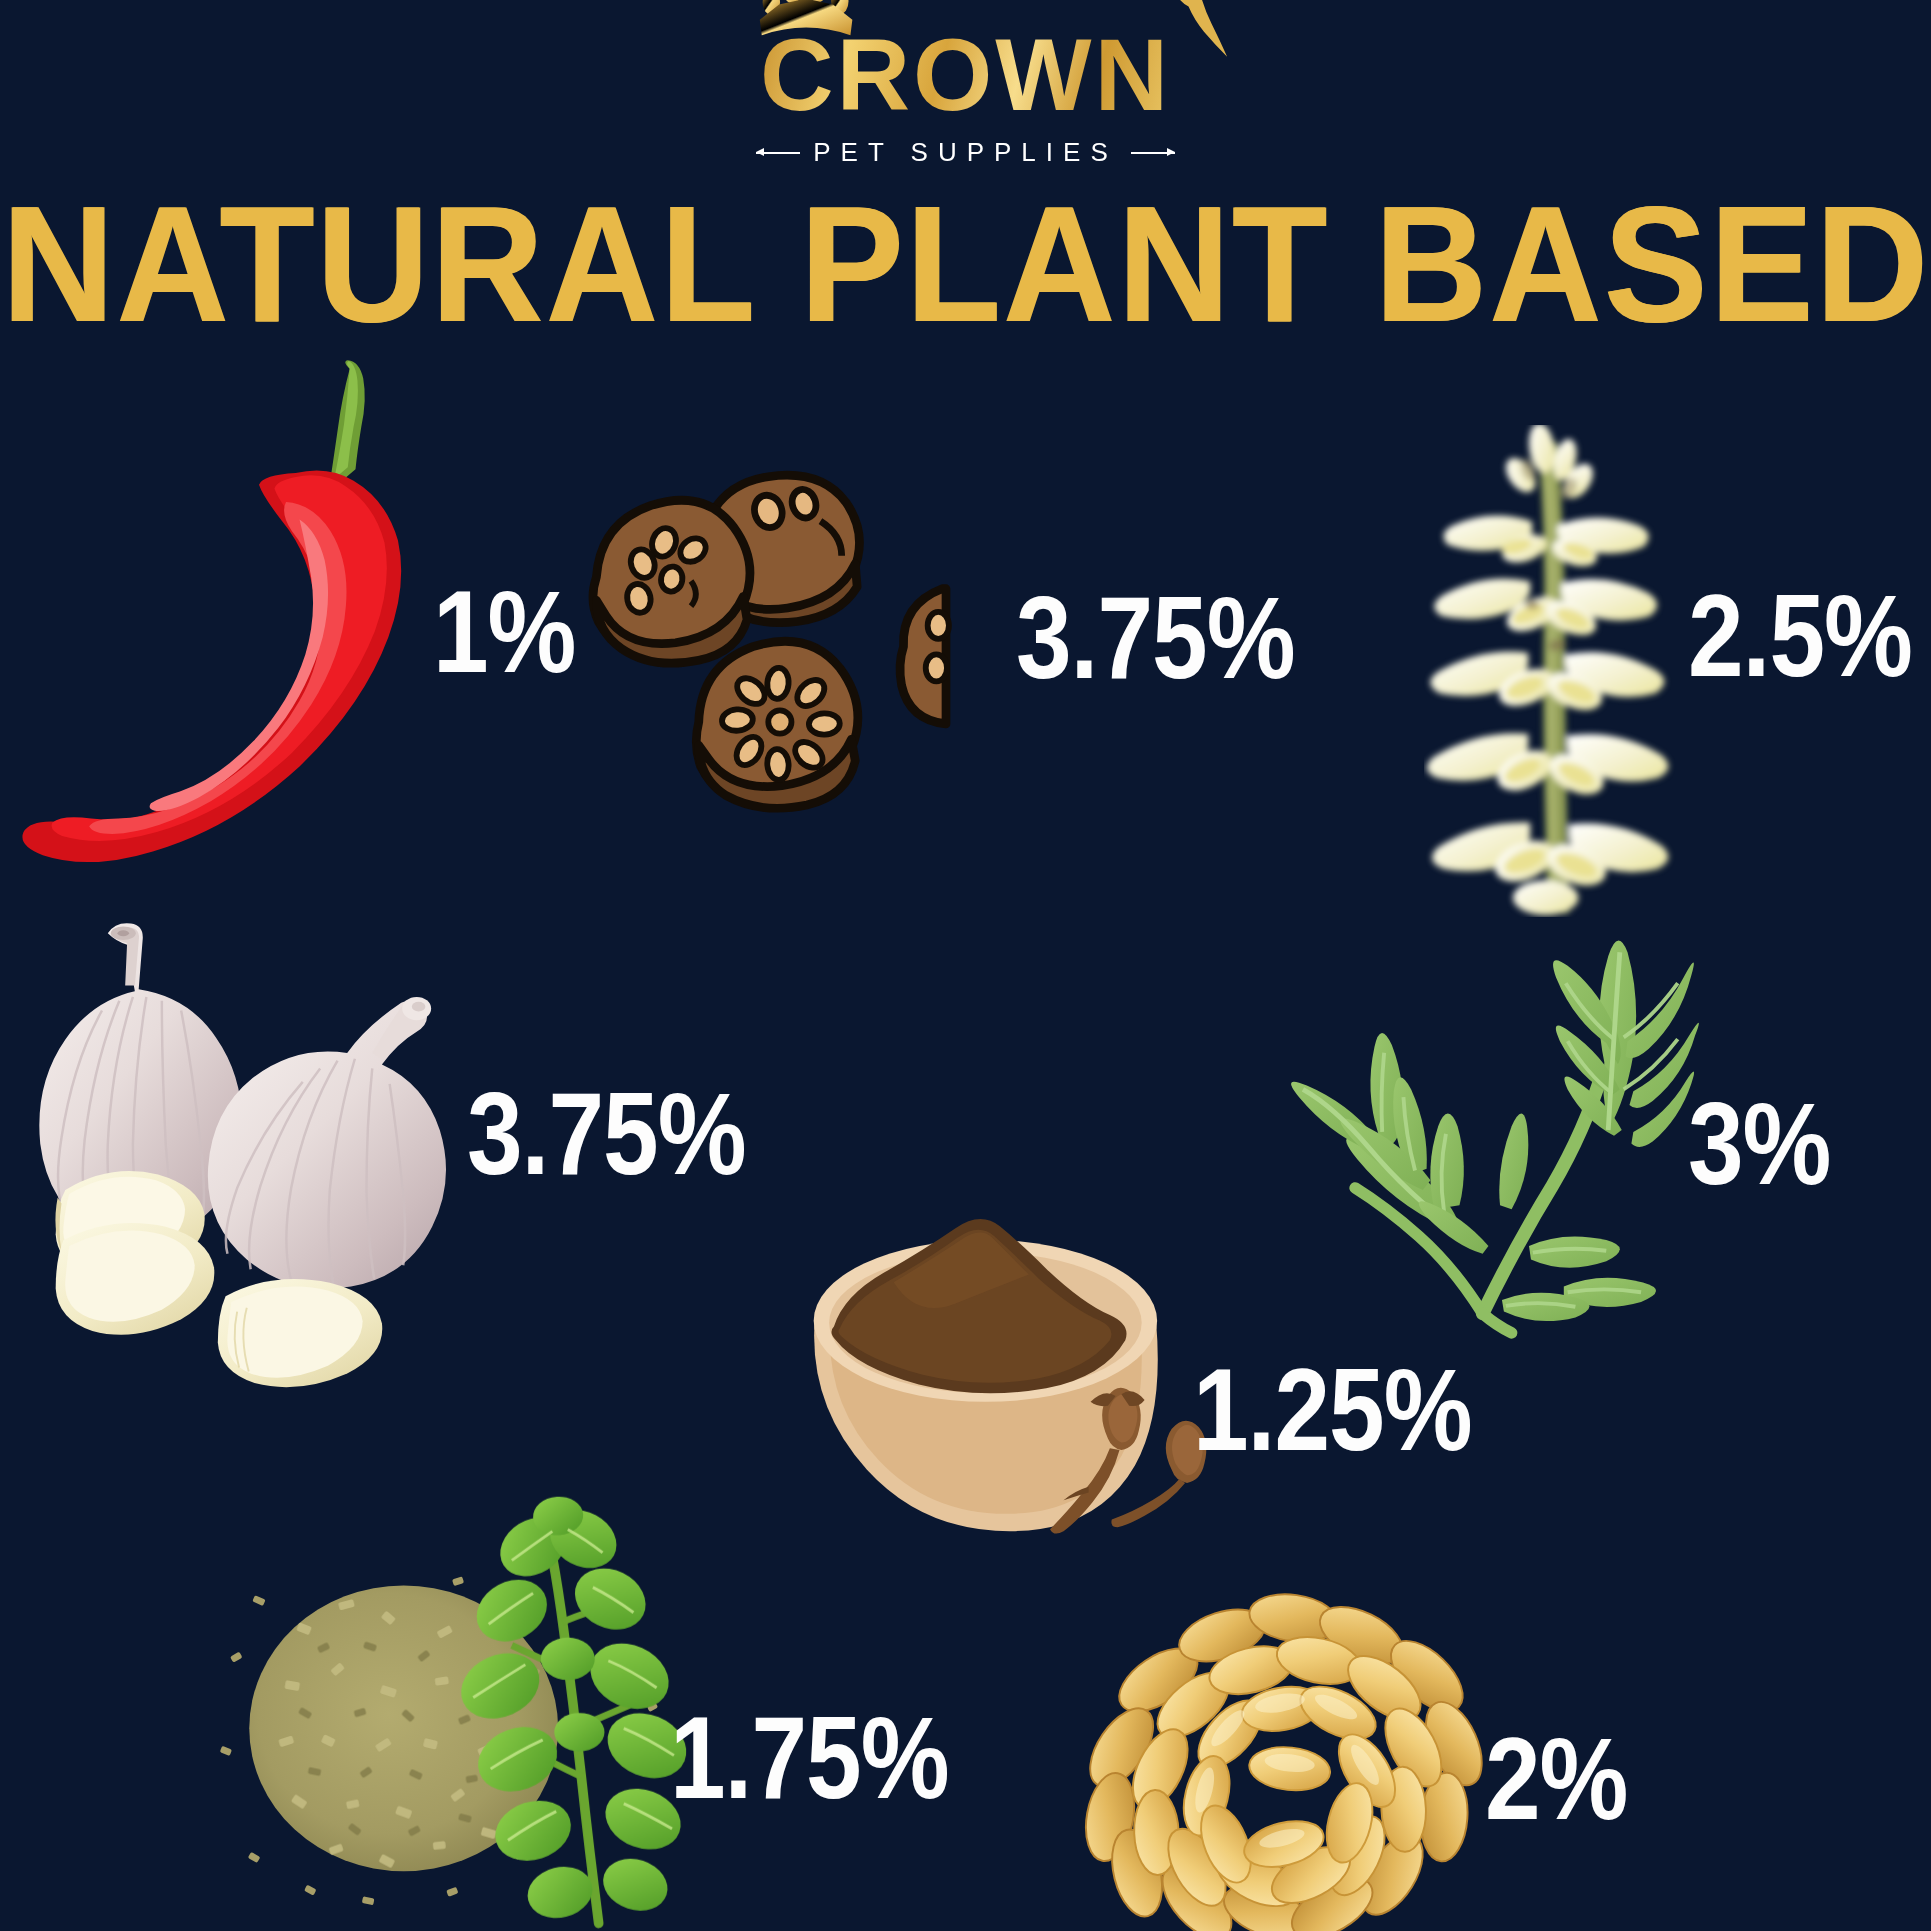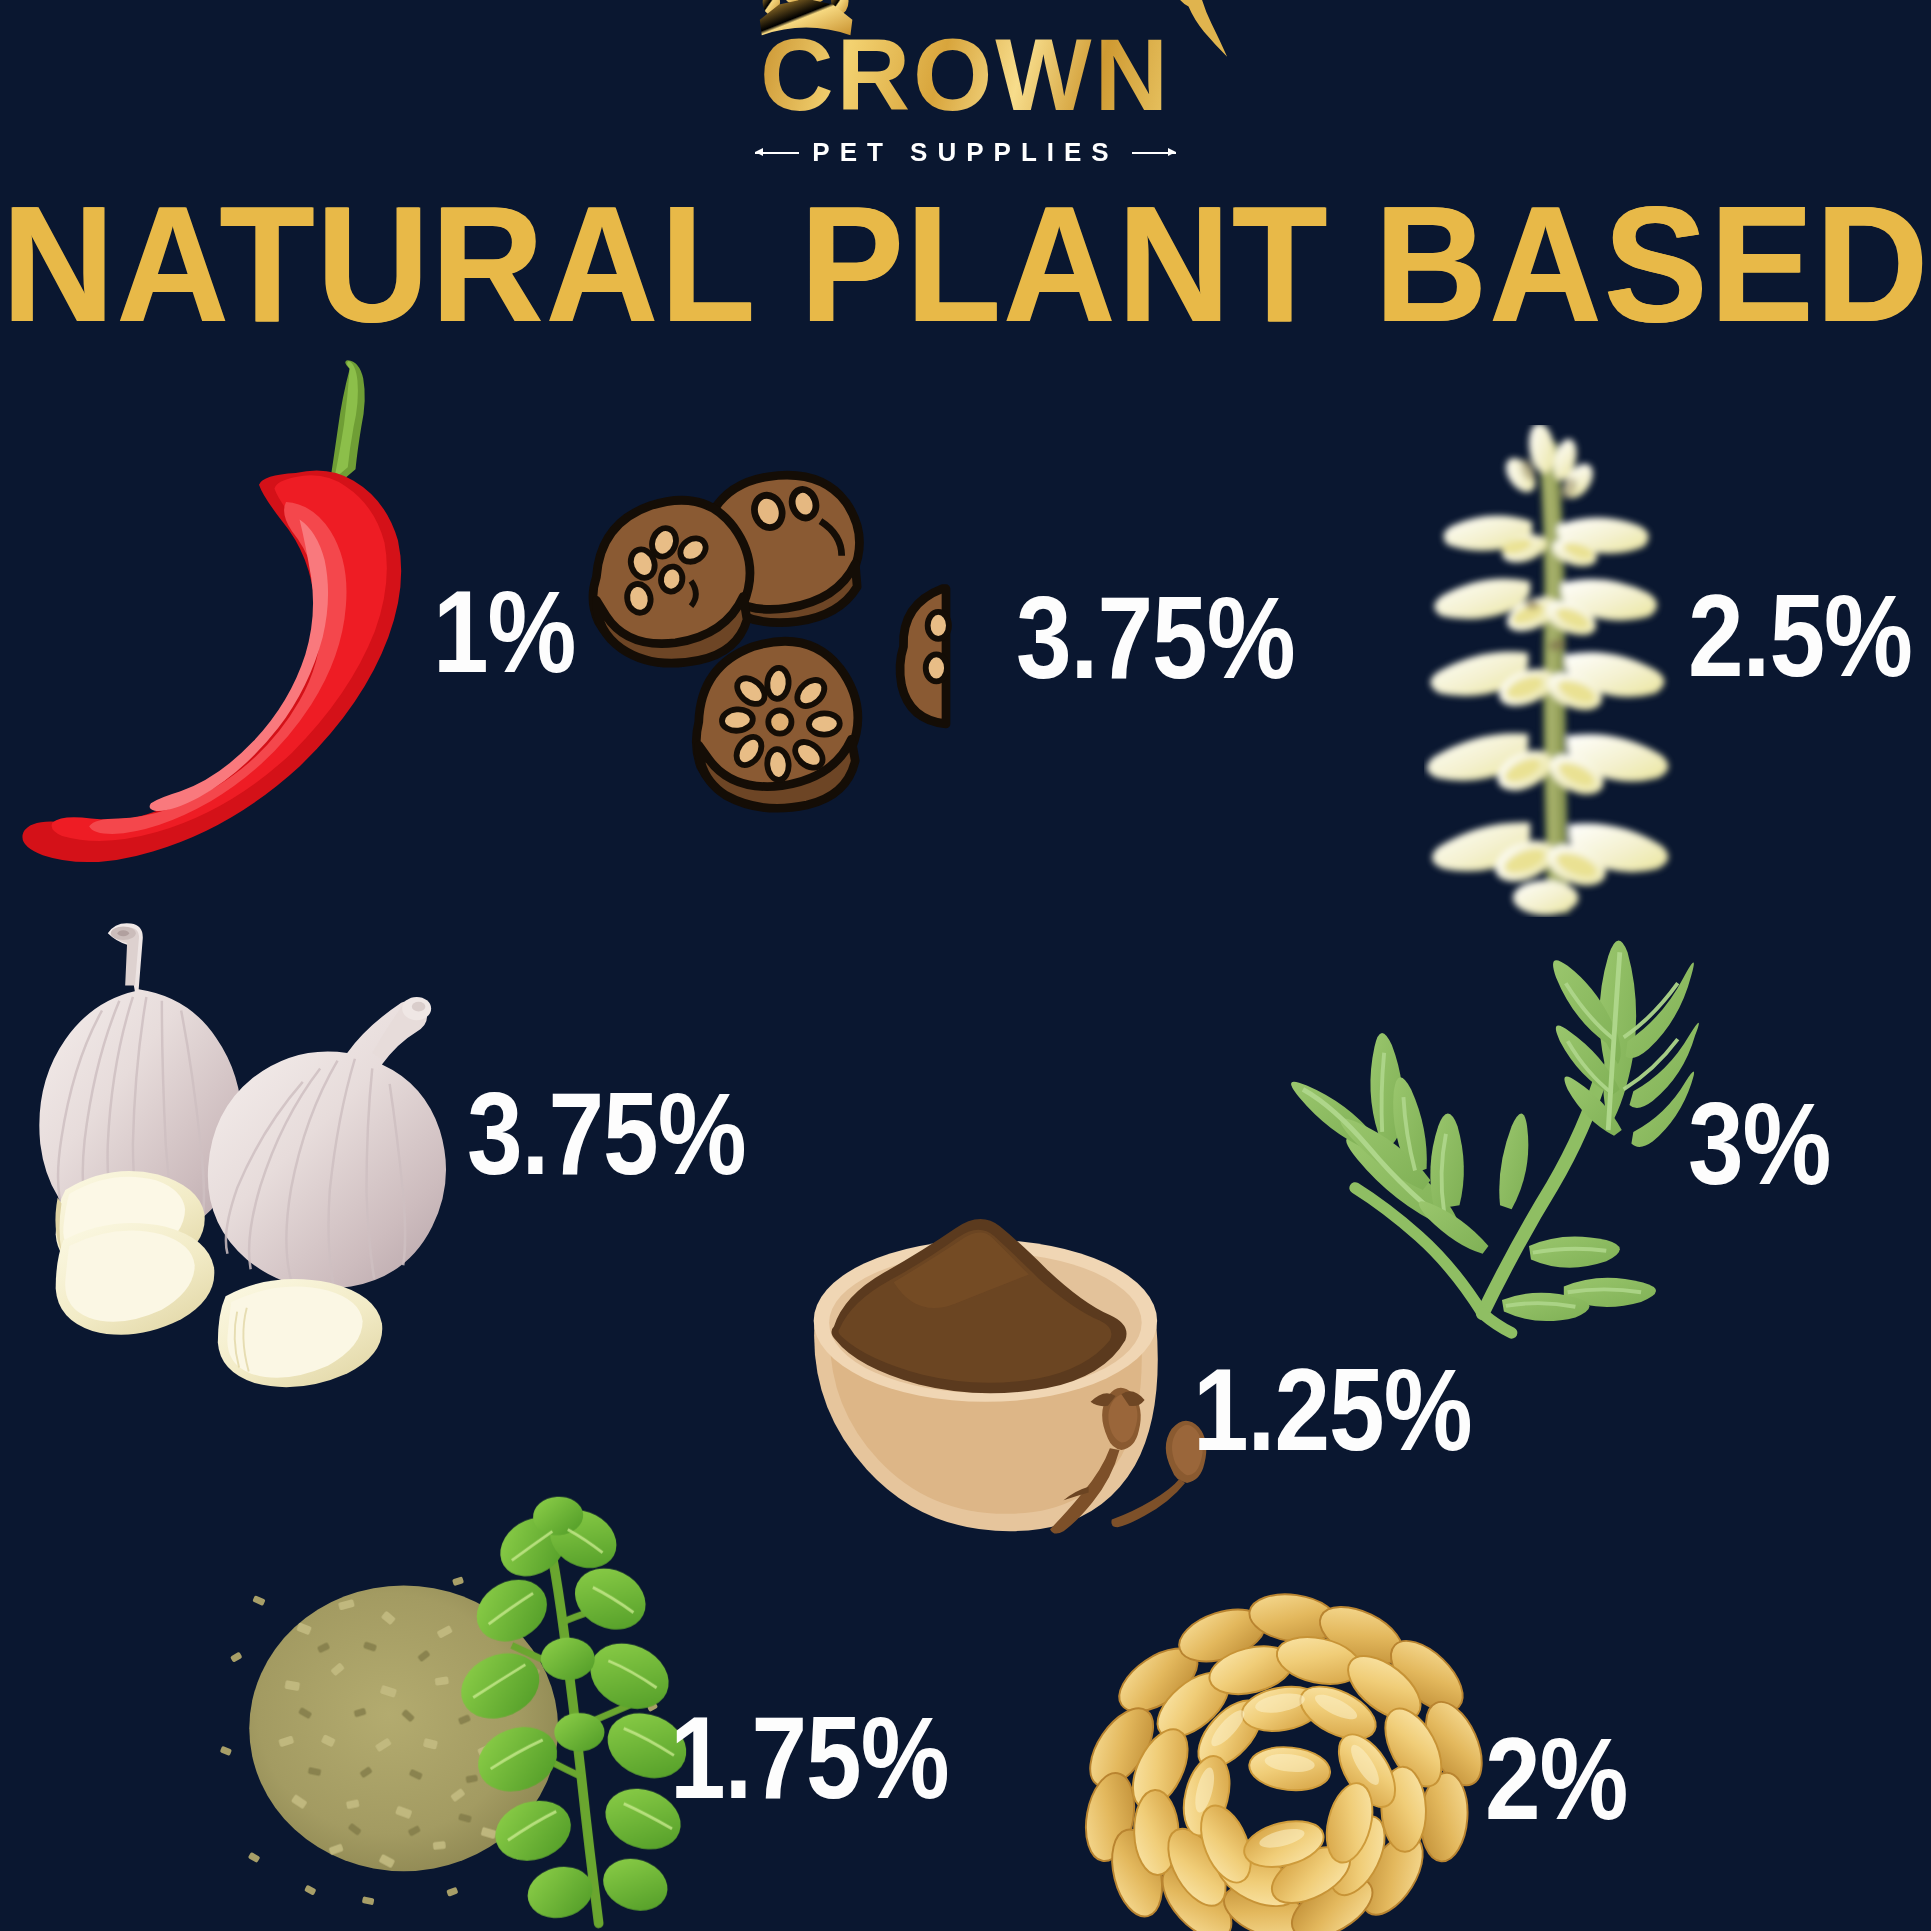--- a/index.html
+++ b/index.html
@@ -40,21 +40,21 @@
     background-clip:text;
     color:transparent;
     -webkit-text-fill-color:transparent;
     padding:0 3.9px;
   }
   #logo-sub-row {
     display:flex; align-items:center; gap:13.5px;
     margin-top:13.5px;
   }
   #logo-sub {
-    color:#ffffff; font-size:26px; font-weight:bold;
+    color:#ffffff; font-size:26px; font-weight:normal;
     letter-spacing:10px;
   }
   .sub-arrow { position:relative; width:44px; height:11.6px; }
   .sub-arrow .bar {
     position:absolute; top:4.8px; left:0; width:44px; height:2.4px; background:#fff;
   }
   .sub-arrow.left .head {
     position:absolute; left:0; top:1px;
     width:0;height:0;border-top:4.8px solid transparent;border-bottom:4.8px solid transparent;border-right:8.7px solid #fff;
   }

